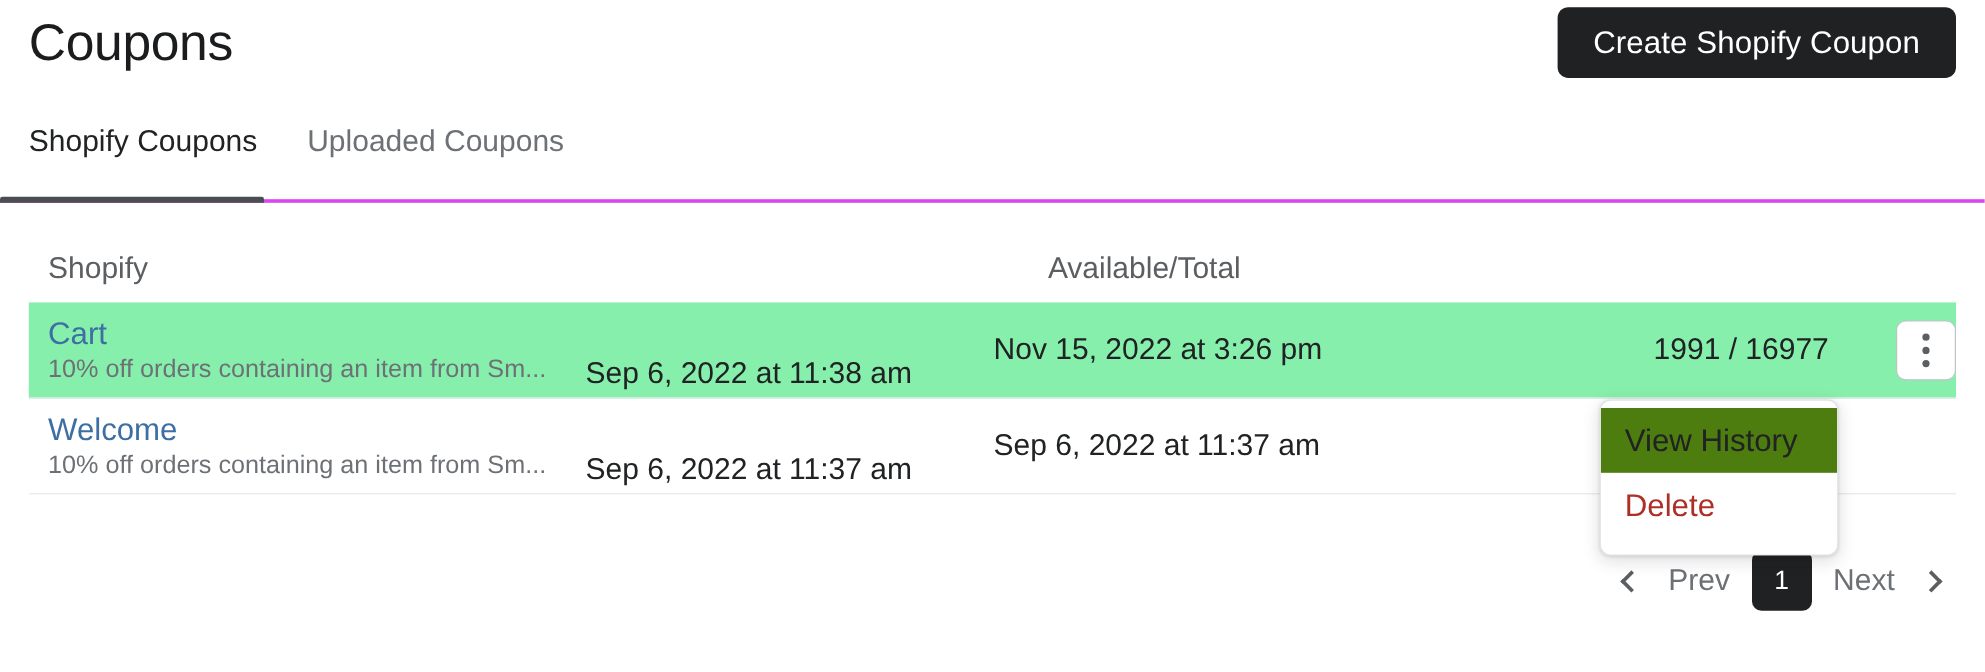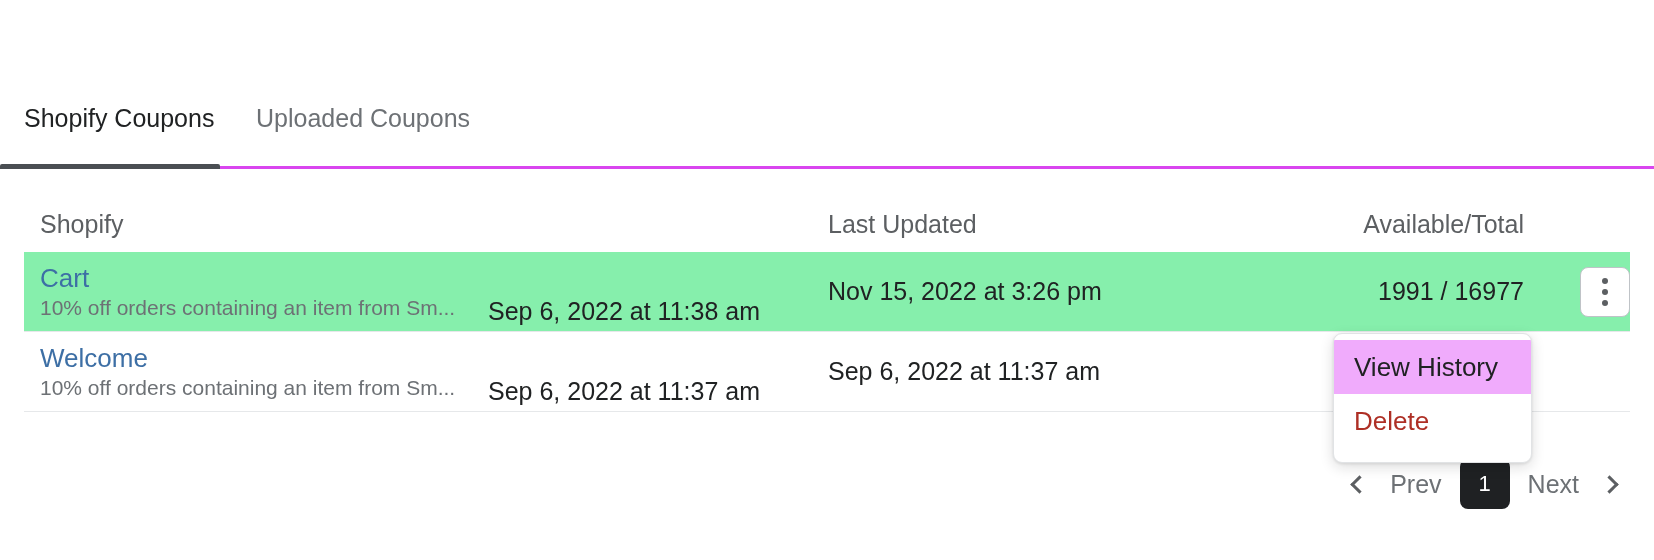--- a/index.html
+++ b/index.html
@@ -207,21 +207,21 @@
     font-size: 26px;
     color: #202223;
     cursor: pointer;
     background: transparent;
     border: none;
     width: 100%;
     font-family: "Liberation Sans", sans-serif;
     text-align: left;
   }
   .menu-item.hovered {
-    background: #f0abfc;
+    background: #4d7c0f;
   }
   .menu-item.danger {
     color: #ae2f25;
   }
 
   
   .pagination {
     position: absolute;
     right: 24px;
     top: 455px;
@@ -266,33 +266,36 @@
     justify-content: center;
     cursor: pointer;
     margin: 0 4px;
   }
 </style>
 </head>
 <body>
 
 <div class="page">
 
+  <div class="header">
+    <h1 class="page-title">Coupons</h1>
+    <button class="create-button">Create Shopify Coupon</button>
+  </div>
 
   <div class="tabs">
     <button class="tab tab-0 active">Shopify Coupons</button>
     <button class="tab tab-1">Uploaded Coupons</button>
     <div class="tab-underline"></div>
   </div>
 
   <div class="table">
 
     <div class="table-row table-head">
       <div class="cell col-coupon">Shopify</div>
       <div class="cell col-created">Created</div>
-      <div class="cell col-updated">Last Updated</div>
       <div class="cell col-total">Available/Total</div>
       <div class="cell col-actions"></div>
     </div>
 
     <div class="table-row table-body-row highlight">
       <div class="cell col-coupon">
         <a class="coupon-name">Cart</a>
         <span class="coupon-desc">10% off orders containing an item from Sm...</span>
       </div>
       <div class="cell col-created">Sep 6, 2022 at 11:38 am</div>

